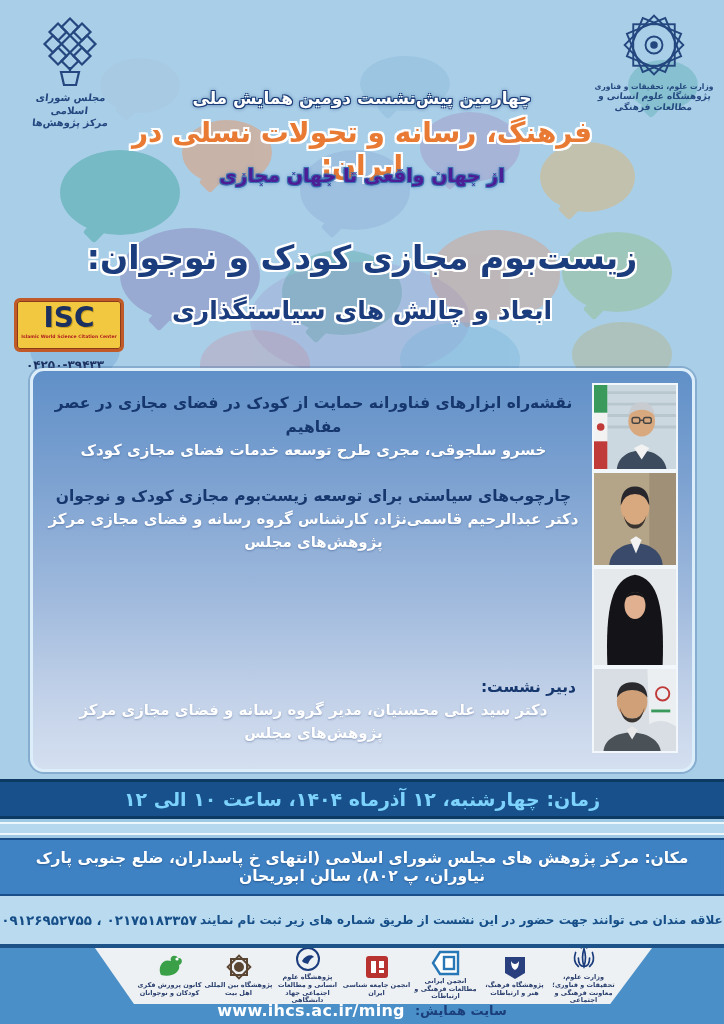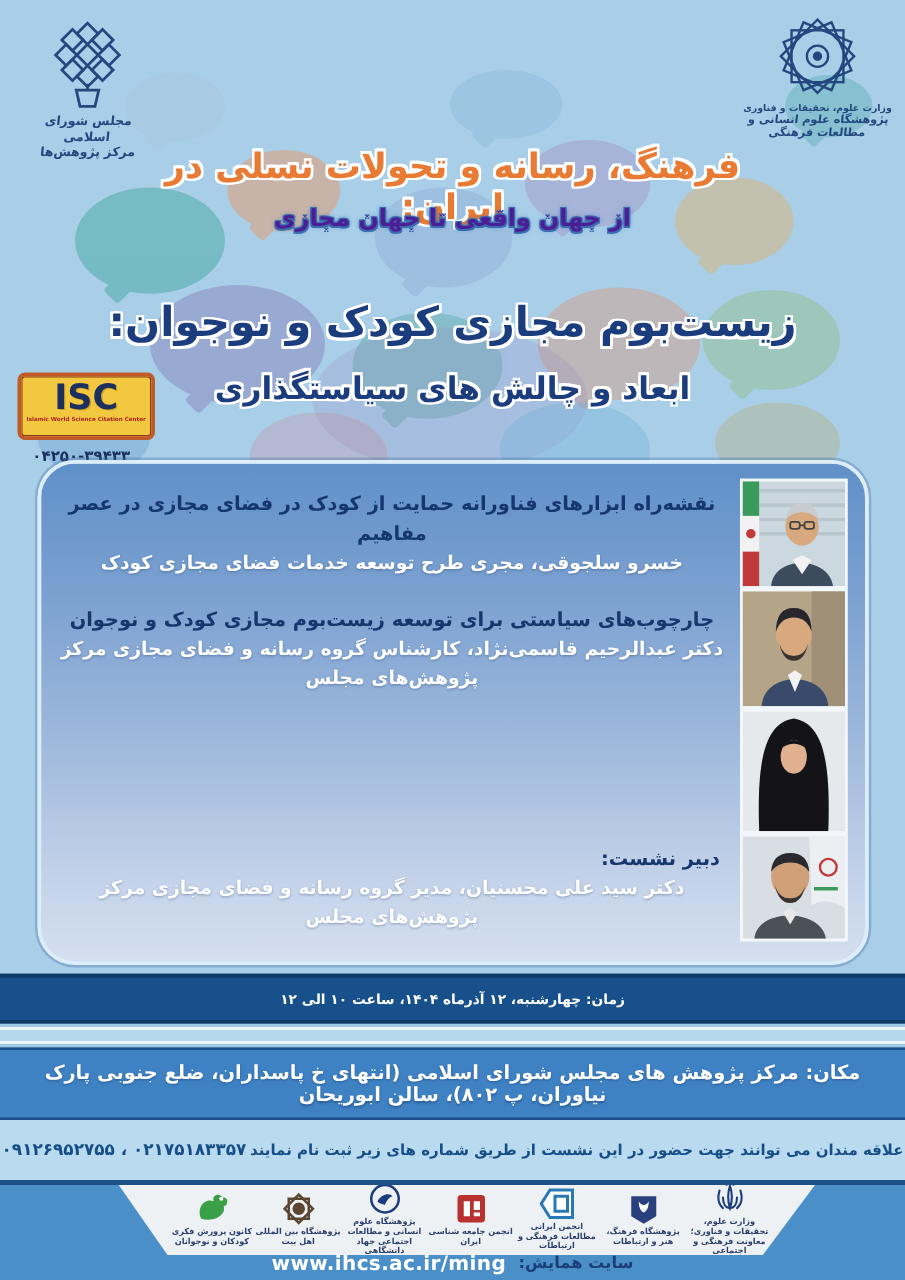--- a/index.html
+++ b/index.html
@@ -32,37 +32,37 @@
   
   #isc { position:absolute; left:14px; top:298px; width:102px; text-align:center; z-index:2; direction:ltr; }
   #isc .badge { width:110px; height:54px; margin:0 auto; background:#f2c840;
     border:3px solid #c05a28; border-radius:6px; box-shadow:0 0 0 1px #8a3a18 inset; padding-top:2px; }
   #isc .isc-word { font-size:28px; font-weight:bold; color:#1c3060; line-height:1.1;
     text-shadow:1px 1px 0 #caa020; }
   #isc .isc-sub { font-size:4.5px; color:#b02020; font-weight:bold; }
   #isc .isc-code { margin-top:6px; font-size:12px; font-weight:bold; color:#1c3060; }
   
   #panel { position:absolute; left:30px; right:29px; top:368px; height:404px; z-index:2;
-    border:3px solid #ddeefb; border-radius:30px;
+    border:3px solid #ddeefb; border-radius:14px;
     background:linear-gradient(180deg,#6090c8 0%,#7aa0d0 25%,#9db8dc 55%,#c6d4ea 85%,#d4dff0 100%);
     box-shadow:0 0 0 2px rgba(70,110,160,.35); padding:12px 14px 20px 14px;
     display:flex; flex-direction:column; justify-content:space-between; }
   .row { display:flex; align-items:center; gap:12px; }
   .photo { flex:0 0 86px; border:2px solid #f2f7fb; background:#fff; font-size:0; }
   .photo svg { display:block; width:100%; height:100%; }
   .texts { flex:1; text-align:center; }
   .s-title { color:#16376e; font-size:15.5px; font-weight:bold; line-height:1.55; }
   .s-name { color:#ffffff; font-size:15px; font-weight:bold; line-height:1.55;
     text-shadow:0 1px 2px rgba(20,50,100,.35); }
   .chair-label { text-align:right; padding-right:4px; }
   
   #time-bar { position:absolute; left:0; right:0; top:779px; height:40px; z-index:2;
     background:#17508a; border-top:3px solid #0d3a63; border-bottom:3px solid #0d3a63;
     display:flex; align-items:center; justify-content:center;
-    color:#ffffff; font-size:11px; font-weight:bold; }
+    color:#7dd3fc; font-size:19px; font-weight:bold; }
   #bar-divider { position:absolute; left:0; right:0; top:819px; height:19px; z-index:2;
     background:linear-gradient(180deg,#9fc8e4 0 3px,#ecf7fd 3px 5px,#b6d8ef 5px 14px,#ecf7fd 14px 16px,#9fc8e4 16px 19px); }
   #venue-bar { position:absolute; left:0; right:0; top:838px; height:58px; z-index:2;
     background:#3f82c4; border-top:2px solid #1b4f8a; border-bottom:2px solid #1b4f8a;
     display:flex; align-items:center; justify-content:center; padding:0 14px;
     color:#ffffff; font-size:15.5px; font-weight:bold; text-align:center;
     text-shadow:0 1px 2px rgba(10,40,80,.4); }
   #register-strip { position:absolute; left:0; right:0; top:896px; height:52px; z-index:2;
     background:#badbef; border-bottom:4px solid #1c5288;
     display:flex; flex-direction:row; align-items:center; justify-content:center; gap:3px; }
@@ -131,20 +131,21 @@
         <rect x="13" y="13" width="44" height="44" transform="rotate(45 35 35)"></rect>
         <rect x="13" y="13" width="44" height="44" transform="rotate(67.5 35 35)"></rect>
         <circle cx="35" cy="35" r="9"></circle>
         <circle cx="35" cy="35" r="3" fill="#23477e"></circle>
       </g>
     </svg>
     <div class="org-caption small">وزارت علوم، تحقیقات و فناوری</div>
     <div class="org-caption" style="font-size:9px;">پژوهشگاه علوم انسانی و مطالعات فرهنگی</div>
   </div>
 
+  <div class="head-txt pretitle">چهارمین پیش‌نشست دومین همایش ملی</div>
   <div class="head-txt conf-title">فرهنگ، رسانه و تحولات نسلی در ایران:</div>
   <div class="head-txt conf-sub">از جهان واقعی تا جهان مجازی</div>
 
   <div class="head-txt main-title1">زیست‌بوم مجازی کودک و نوجوان:</div>
   <div class="head-txt main-title2">ابعاد و چالش های سیاستگذاری</div>
 
   <div id="isc">
     <div class="badge">
       <div class="isc-word">ISC</div>
       <div class="isc-sub">Islamic World Science Citation Center</div>

